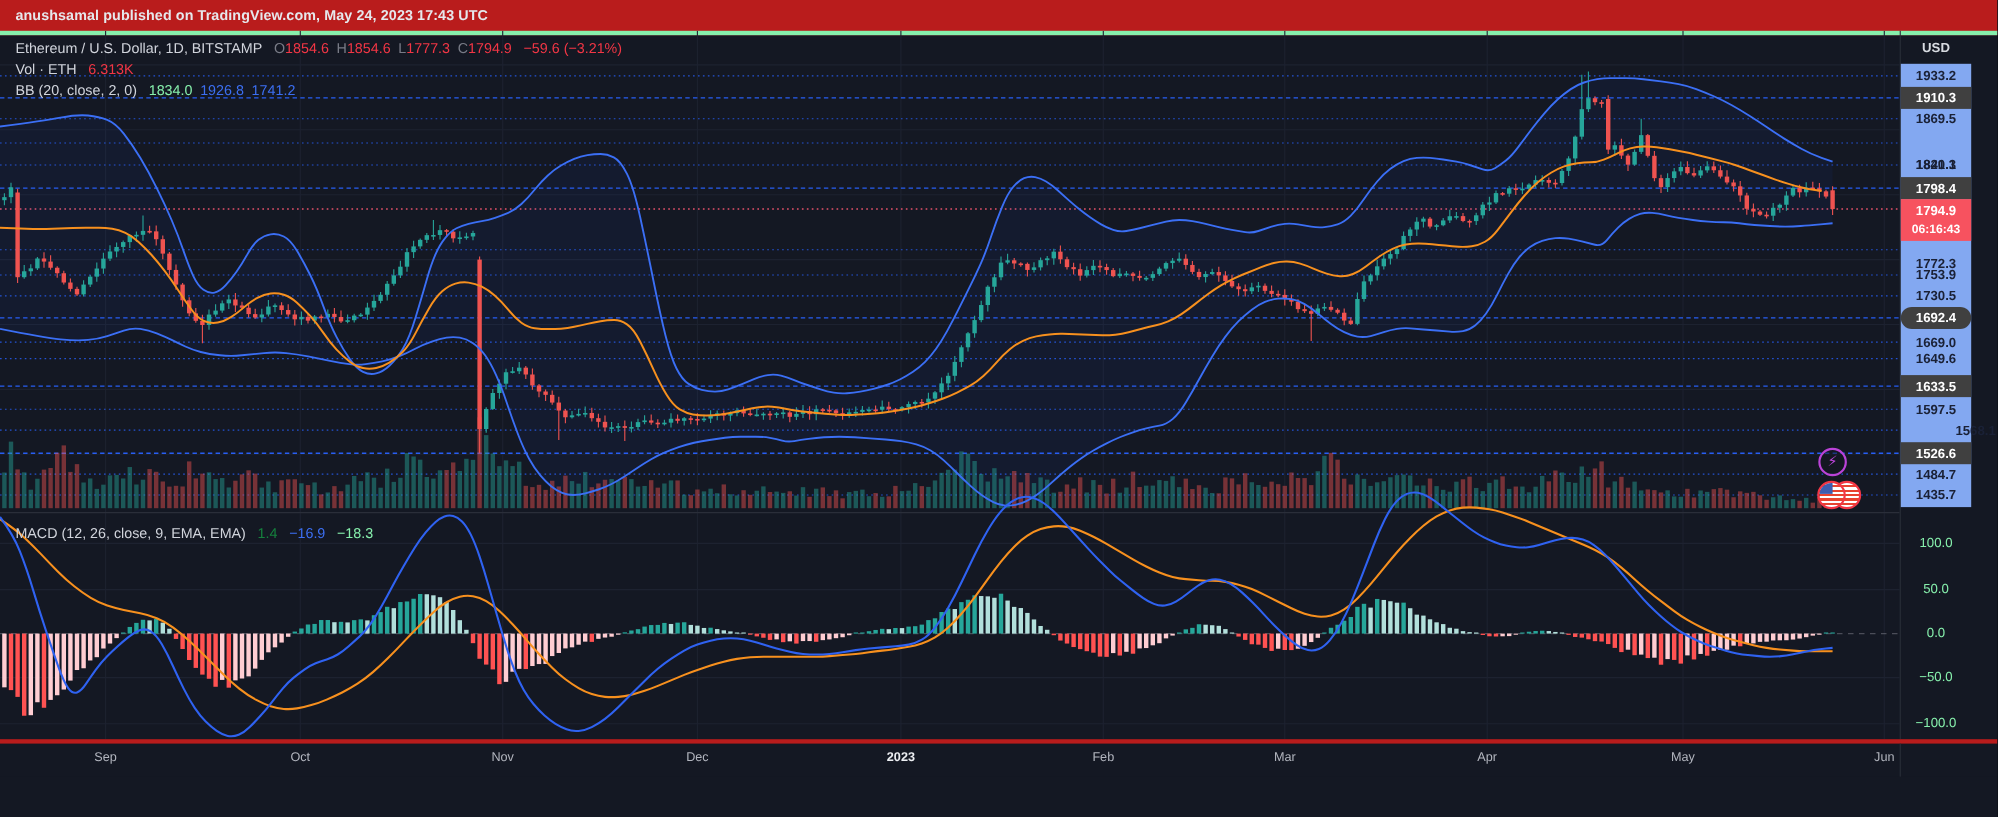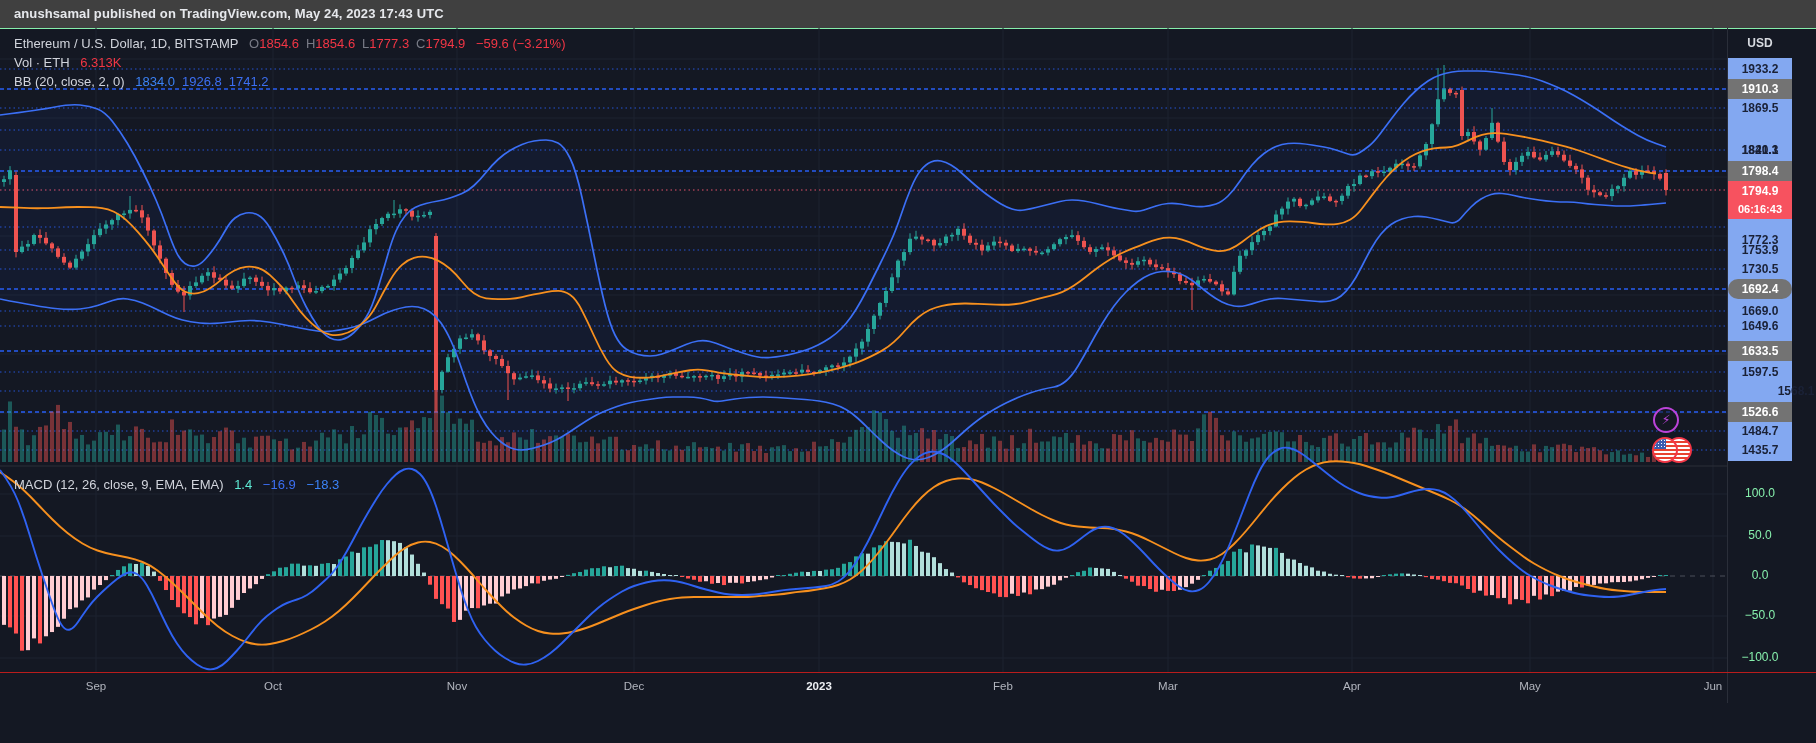--- a/index.html
+++ b/index.html
@@ -1,47 +1,47 @@
 <!DOCTYPE html>
 <html><head>
 <meta charset="utf-8">
 <style>
   html,body{margin:0;padding:0;background:#0d1017;}
   #stage{position:relative;width:1816px;height:743px;background:#141823;overflow:hidden;
          font-family:"Liberation Sans","DejaVu Sans",sans-serif;-webkit-font-smoothing:antialiased;}
   
-  #hdr{position:absolute;left:0;top:0;width:1816px;height:28px;background:#404040;border-bottom:1px solid #86efac;}
+  #hdr{position:absolute;left:0;top:0;width:1816px;height:28px;background:#b91c1c;border-bottom:4px solid #86efac;}
   #hdr .t{position:absolute;left:14px;top:6px;font-size:13px;font-weight:700;color:#e6e8ec;letter-spacing:.1px;}
   
   #chart{position:absolute;left:0;top:28px;}
   
   .lg{position:absolute;color:#d1d4dc;font-size:13px;white-space:nowrap;}
   #lg1{left:14px;top:36px;}
   #lg2{left:14px;top:55px;}
   #lg3{left:14px;top:74px;}
   #lgm{left:14px;top:477px;}
   .lg .dim{color:#787b86;}
   .red{color:#f23645;}
   .blu{color:#3c6ff2;}
-  .org{color:#3b82f6;}
-  .teal-pale{color:#5eead4;margin-top:24px;}
+  .org{color:#86efac;}
+  .teal-pale{color:#15803d;margin-top:24px;}
   .sp{display:inline-block;width:7px;}
   
   #paxis{position:absolute;left:1727px;top:28px;width:89px;height:644px;border-left:1px solid #2a2e39;}
   #usd{position:absolute;left:0;top:8px;width:64px;text-align:center;color:#d7dae0;font-weight:700;font-size:12px;}
   #pcol{position:absolute;left:0px;top:30px;width:64px;height:403px;background:#83a8f1;}
   .prow{position:absolute;left:0;width:64px;height:20px;line-height:20px;text-align:center;
         font-size:12px;font-weight:700;color:#1a2136;}
-  .prow.dark{background:#737373;color:#fff;}
+  .prow.dark{background:#404040;color:#fff;}
   #pcur{position:absolute;left:0;width:64px;height:38px;background:#f7525f;color:#fff;text-align:center;}
   #pcur .p{font-size:12px;font-weight:700;line-height:20px;}
   #pcur .c{font-size:11px;font-weight:700;line-height:16px;}
   .mrow{position:absolute;left:0;width:64px;text-align:center;font-size:12px;color:#86efac;}
   
-  #taxis{position:absolute;left:0;top:672px;width:1816px;height:30px;background:#141823;border-top:1px solid #b91c1c;}
+  #taxis{position:absolute;left:0;top:672px;width:1816px;height:30px;background:#141823;border-top:4px solid #b91c1c;}
   .mon{position:absolute;top:7px;transform:translateX(-50%);font-size:11.5px;color:#b2b5be;}
   .mon.bold{color:#eceef2;font-weight:700;}
   #tsep{position:absolute;left:1727px;top:0;width:1px;height:30px;background:#2a2e39;}
   
   #ftr{position:absolute;left:0;top:702px;width:1816px;height:41px;background:#11141d;}
   #tvlogo{position:absolute;left:10px;top:9px;height:22px;display:flex;align-items:center;}
   #tvmark{width:21px;height:18px;position:relative;margin-right:7px;}
   #tvmark i{position:absolute;background:#fff;}
   #tvmark i.a{left:0;top:0;width:13px;height:5px;}
   #tvmark i.b{left:4px;top:0;width:5px;height:14px;}

